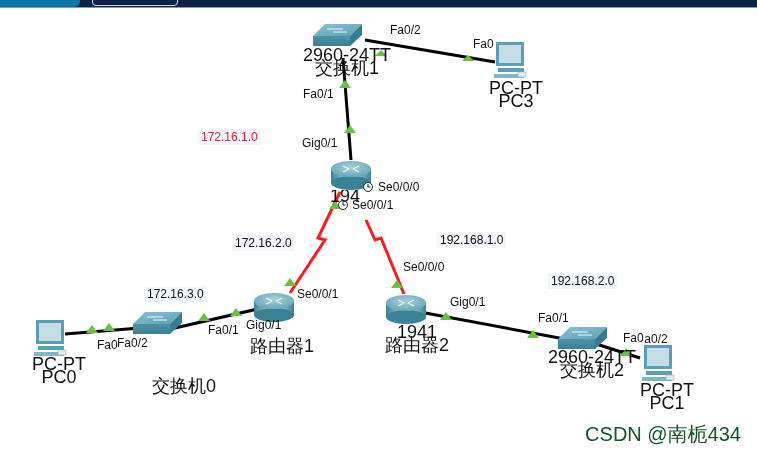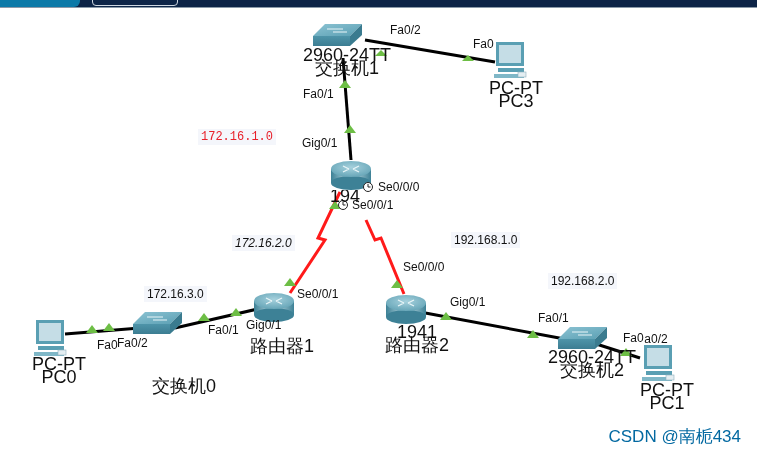--- a/index.html
+++ b/index.html
@@ -4,23 +4,23 @@
 <style>
   html, body { margin:0; padding:0; }
   body { width:757px; height:458px; background:#ffffff; position:relative; overflow:hidden;
          font-family:"Liberation Sans", "DejaVu Sans", sans-serif; }
   .topbar { position:absolute; left:0; top:0; width:757px; height:7px; background:#0d2447; border-bottom:1px solid #8a99a8; }
   .topbar .tab-active { position:absolute; left:0; top:0; width:80px; height:7px; background:#0b79a8; border-bottom-right-radius:6px; }
   .topbar .tab-outline { position:absolute; left:92px; top:-4px; width:84px; height:8px; border:1px solid #cfd8e2; border-radius:4px; }
   svg#canvas { position:absolute; left:0; top:0; }
   .lbl { position:absolute; font-size:12px; color:#111; white-space:nowrap; line-height:13px; }
   .net { position:absolute; font-size:12px; color:#111; background:#f4f6fb; padding:1px 3px; white-space:nowrap; line-height:14px; }
-  .net.red { color:#e8202a;font-family:Liberation Mono, monospace; }
+  .net.red { color:#e8202a; }
   .dev-lbl { position:absolute; font-size:18px; color:#111; text-align:center; line-height:13px; white-space:nowrap; }
-  .watermark { position:absolute; right:16px; bottom:10px; font-size:17px; color:#0369a1; }
+  .watermark { position:absolute; right:16px; bottom:10px; font-size:20px; color:#14532d; }
 </style>
 </head>
 <body>
 
 <div class="topbar">
   <div class="tab-active"></div>
   <div class="tab-outline"></div>
 </div>
 
 <svg id="canvas" width="757" height="458">
@@ -155,23 +155,23 @@
     <circle cx="0" cy="0" r="4.5" fill="#fff" stroke="#222" stroke-width="1"></circle>
     <path d="M0 -3 V0 H2.5" stroke="#222" stroke-width="1" fill="none"></path>
   </g>
   <g transform="translate(343,205)">
     <circle cx="0" cy="0" r="4.5" fill="#fff" stroke="#222" stroke-width="1"></circle>
     <path d="M0 -3 V0 H2.5" stroke="#222" stroke-width="1" fill="none"></path>
   </g>
 </svg>
 
 <div class="net red" style="left:198px;top:129px;">172.16.1.0</div>
-<div class="net" style="left:232px;top:235px;font-style:italic;">172.16.2.0</div>
+<div class="net" style="left:232px;top:235px;">172.16.2.0</div>
 <div class="net" style="left:144px;top:286px;text-align:center;">172.16.3.0</div>
-<div class="net" style="left:451px;top:232px;text-align:right;">192.168.1.0</div>
+<div class="net" style="left:437px;top:232px;text-align:right;">192.168.1.0</div>
 <div class="net" style="left:548px;top:273px;">192.168.2.0</div>
 
 <div class="lbl" style="left:390px;top:24px;">Fa0/2</div>
 <div class="lbl" style="left:473px;top:38px;">Fa0</div>
 <div class="lbl" style="left:303px;top:88px;">Fa0/1</div>
 <div class="lbl" style="left:302px;top:137px;">Gig0/1</div>
 <div class="lbl" style="left:378px;top:181px;">Se0/0/0</div>
 <div class="lbl" style="left:352px;top:199px;">Se0/0/1</div>
 <div class="lbl" style="left:297px;top:288px;">Se0/0/1</div>
 <div class="lbl" style="left:246px;top:319px;">Gig0/1</div>

